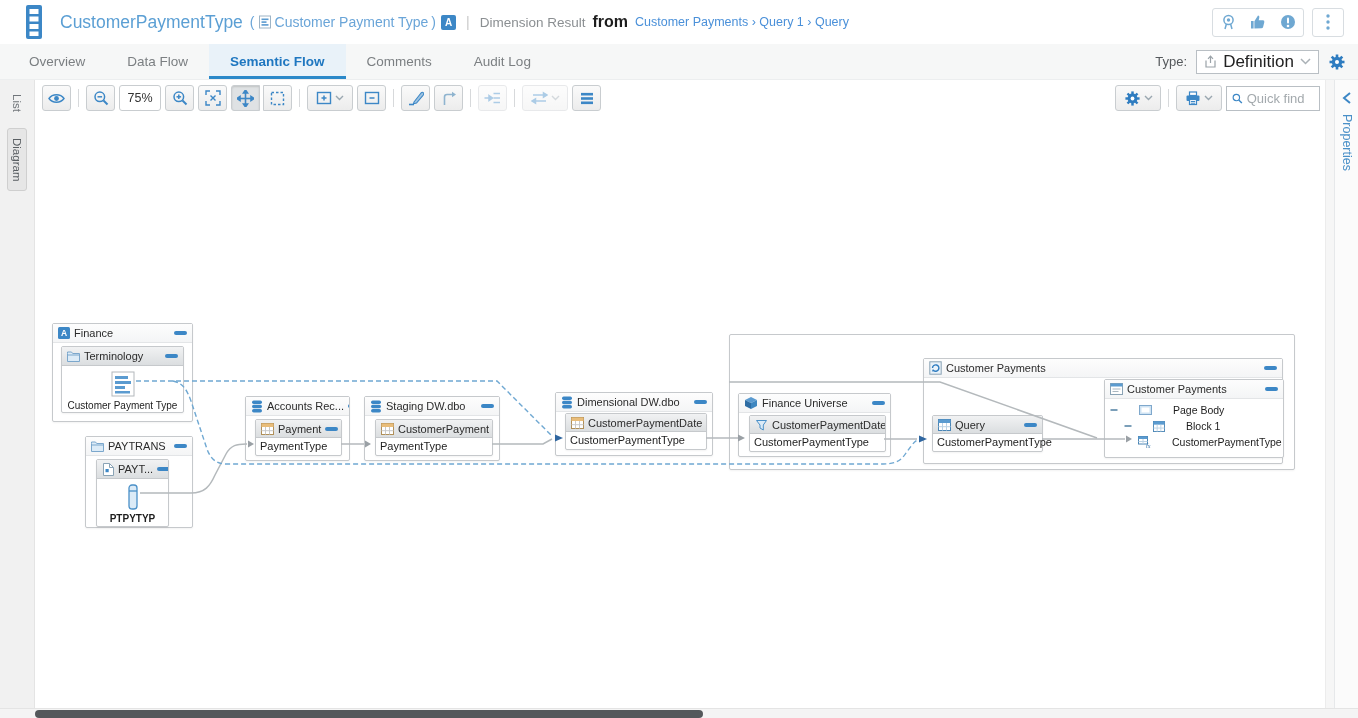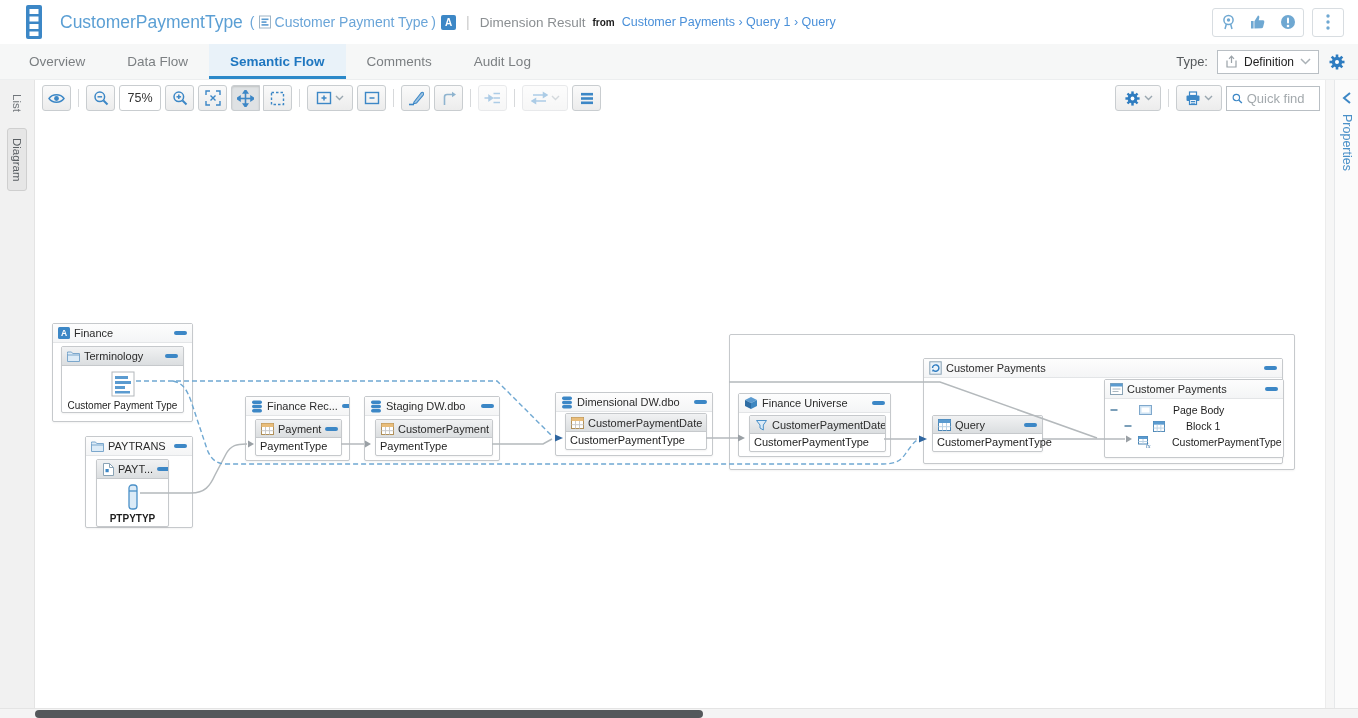--- a/index.html
+++ b/index.html
@@ -8,33 +8,33 @@
   .app { position:relative; width:1358px; height:718px; background:#fff; overflow:hidden; }
 
   
   .topbar { height:44px; display:flex; align-items:center; padding:0 14px 0 26px; background:#fff; }
   .title { font-size:17.5px; color:#5b9fd4; margin-left:18px; white-space:nowrap; }
   .alias-wrap { display:flex; align-items:center; margin-left:7px; color:#6aa5d8; font-size:14px; gap:3px; white-space:nowrap; }
   .badge-a { width:15px; height:15px; background:#3c87c6; color:#fff; font-size:10px; font-weight:bold;
              display:flex; align-items:center; justify-content:center; border-radius:2px; margin-left:5px; }
   .hsep { color:#c9c9c9; margin:0 10px; font-size:14px; }
   .descriptor { color:#8b8f92; font-size:13.5px; }
-  .from-label { color:#1d1d1d; font-weight:bold; font-size:10px; margin:0 7px; }
+  .from-label { color:#1d1d1d; font-weight:bold; font-size:16px; margin:0 7px; }
   .crumb { color:#4a90d9; font-size:12.5px; }
   .top-actions { margin-left:auto; display:flex; gap:8px; }
   .btn-group { display:flex; border:1px solid #d8dde1; border-radius:3px; background:#fff; }
   .tb-act { width:30px; height:27px; display:flex; align-items:center; justify-content:center; }
 
   
   .tabbar { height:36px; background:#f6f7f7; display:flex; align-items:stretch; padding-left:8px; border-bottom:1px solid #eceeef; }
   .tab { padding:0 21px; display:flex; align-items:center; font-size:13.5px; color:#7b7f82; cursor:default; }
   .tab.active { color:#1f77c0; font-weight:bold; background:#e9f2f9; box-shadow:inset 0 -3px 0 #2a88c9; }
   .tab-right { margin-left:auto; display:flex; align-items:center; gap:9px; padding-right:12px; }
   .type-label { color:#55595c; font-size:13px; }
-  .type-select { display:flex; align-items:center; gap:6px; background:#fff; border:1px solid #b9bfc4; padding:0 7px; height:24px; font-size:12px; color:#222; }
+  .type-select { display:flex; align-items:center; gap:6px; background:#fff; border:1px solid #b9bfc4; padding:0 7px; height:24px; font-size:17px; color:#222; }
 
   
   .left-rail { position:absolute; left:0; top:80px; width:35px; bottom:10px; background:#f1f1f1; border-right:1px solid #e4e4e4;
                display:flex; flex-direction:column; align-items:center; padding-top:14px; gap:16px; }
   .vtab { writing-mode:vertical-rl; font-size:11.5px; color:#70757a; }
   .vtab.active { background:#e6e6e6; border:1px solid #cfcfcf; border-radius:3px; padding:9px 3px; color:#5a5f63; }
   .right-rail { position:absolute; right:0; top:80px; width:24px; bottom:10px; background:#fbfbfb; border-left:1px solid #e6e8ea;
                 display:flex; flex-direction:column; align-items:center; padding-top:12px; gap:10px; }
   .props-label { writing-mode:vertical-rl; font-size:12.5px; color:#4a90c8; }
 
@@ -418,21 +418,21 @@
 
     <div class="cbox" style="left:210px;top:316px;width:105px;height:65px">
       <div class="chead">
         <span class="ic">
             <svg width="12" height="13" viewBox="0 0 12 13">
               <rect x="1" y="0.5" width="10" height="3.4" rx="1.7" fill="#3c87c6"></rect>
               <rect x="1" y="4.8" width="10" height="3.4" rx="1.7" fill="#3c87c6"></rect>
               <rect x="1" y="9.1" width="10" height="3.4" rx="1.7" fill="#3c87c6"></rect>
             </svg>
           </span>
-        <span>Finance Rec...</span>
+        <span>Accounts Rec...</span>
         <span class="minus"></span>
       </div>
       <div class="cbox" style="left:9px;top:22px;width:87px;height:37px">
         <div class="chead thead" style="height:18px">
           <span class="ic">
               <svg width="13" height="12" viewBox="0 0 13 12">
                 <rect x="0.5" y="0.5" width="12" height="11" fill="#fff" stroke="#b08f58"></rect>
                 <rect x="0.5" y="0.5" width="12" height="3.5" fill="#e9bd7a"></rect>
                 <line x1="4.5" y1="4" x2="4.5" y2="11.5" stroke="#c9c9c9"></line>
                 <line x1="8.5" y1="4" x2="8.5" y2="11.5" stroke="#c9c9c9"></line>

